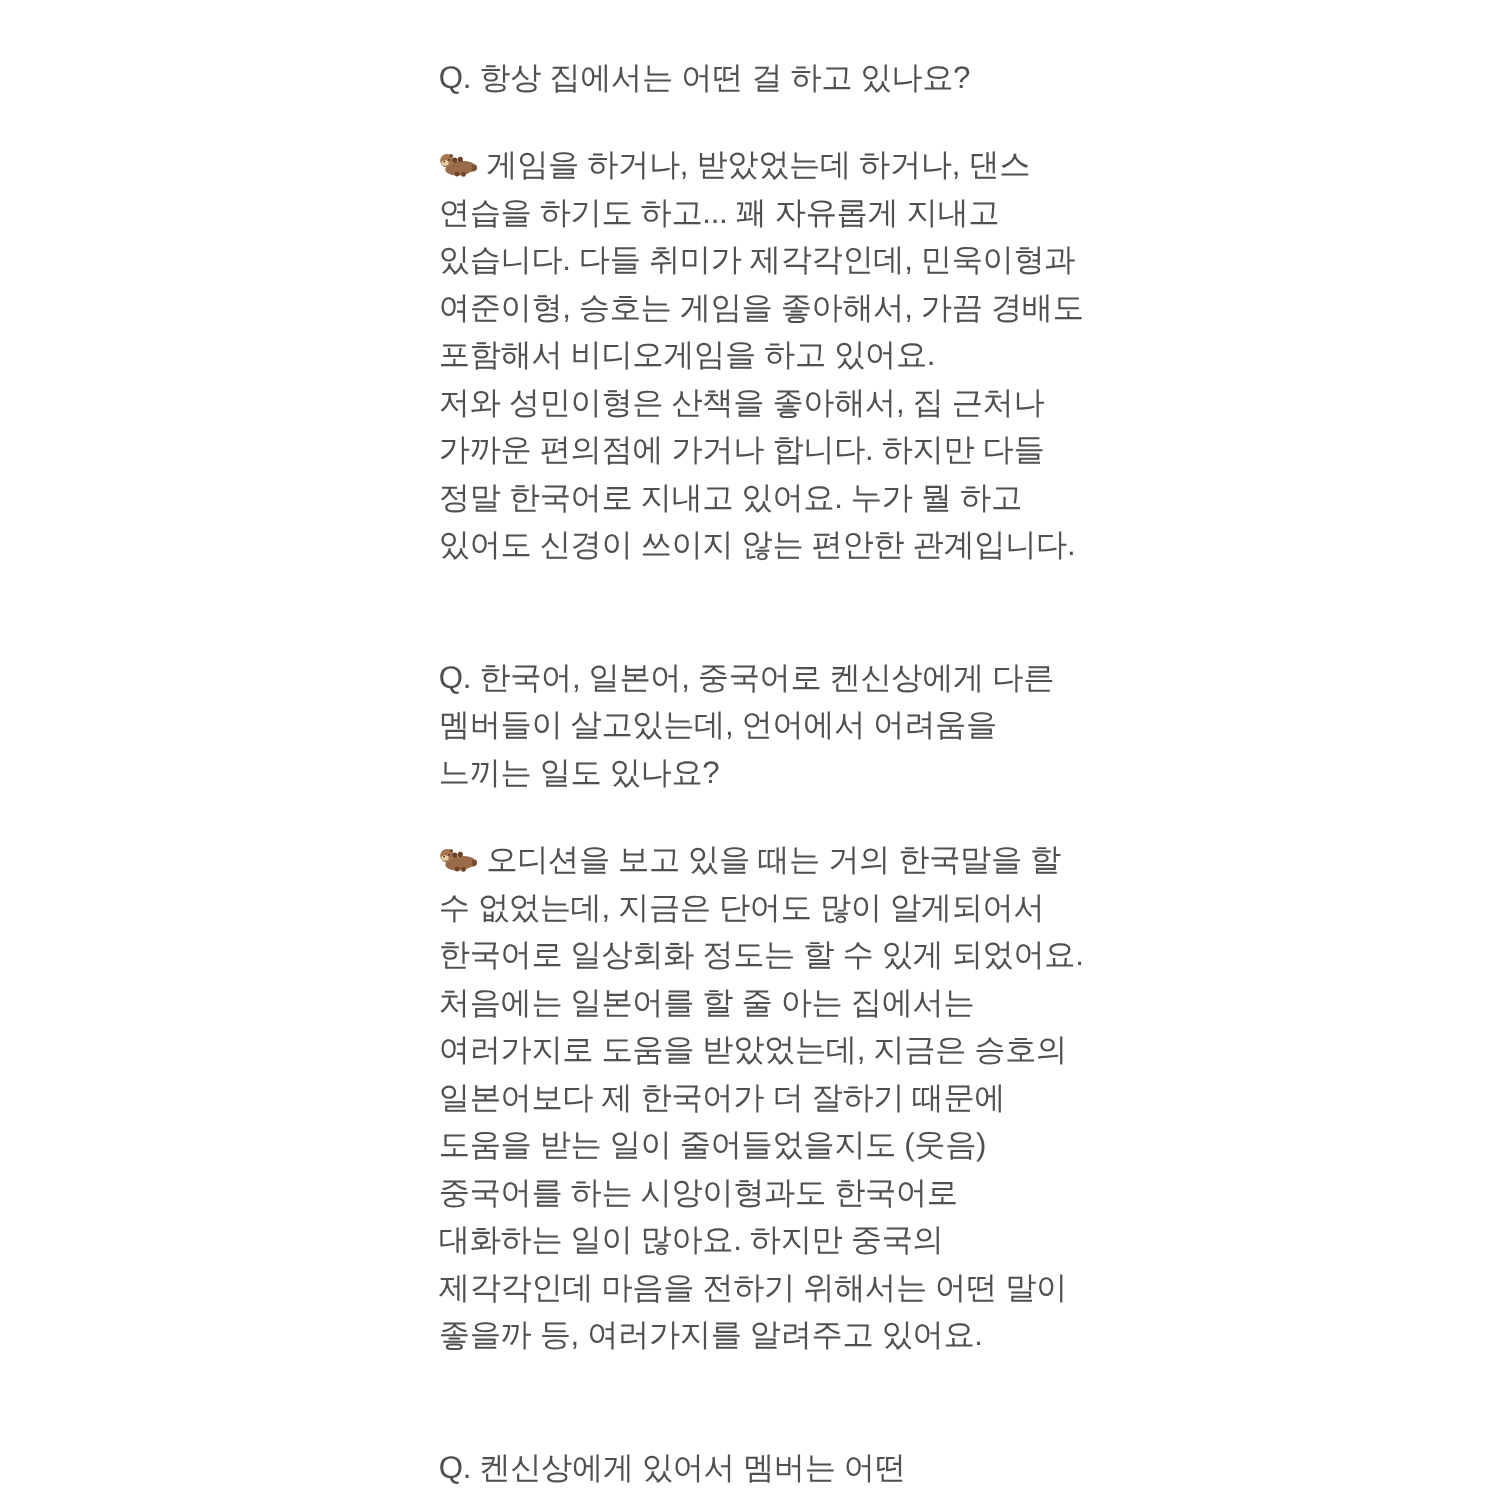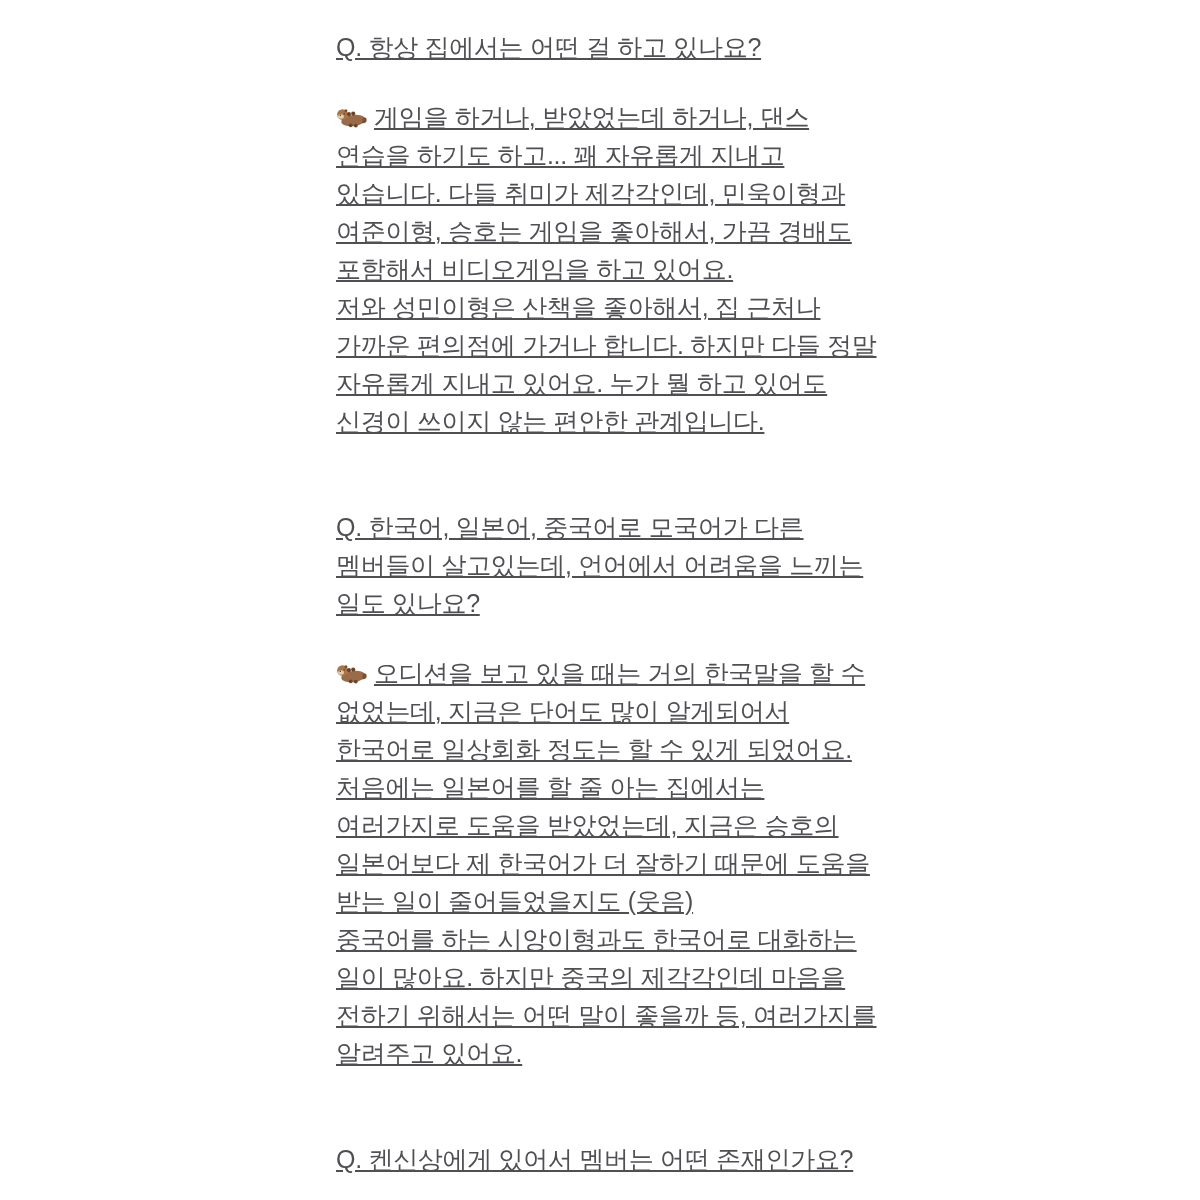--- a/index.html
+++ b/index.html
@@ -16,21 +16,21 @@
   }
   .content {
     width: 548px;
     margin-left: 335px;
     padding-top: 27px;
     font-size: 25px;
     line-height: 38px;
     letter-spacing: -0.3px;
     word-break: keep-all;
   }
-  .qa-section { margin: 1px; padding: 0; text-decoration: underline; }
+  .qa-section { margin: 16px; padding: 0; }
   .question {
     margin: 0 0 32px 0;
   }
   .answer { margin: 0 0 68px 0; }
   .answer p { margin: 0; }
   .otter {
     display: inline-block;
     width: 31px;
     height: 24px;
     vertical-align: -4px;
@@ -51,26 +51,26 @@
               <circle cx="7.5" cy="9" r="6.2" fill="#a5754f"></circle>
               <circle cx="11.5" cy="4.5" r="1.8" fill="#7b4f31"></circle>
               <ellipse cx="5.8" cy="11.2" rx="3.4" ry="2.6" fill="#e6cda6"></ellipse>
               <circle cx="5" cy="9.8" r="0.8" fill="#3a2416"></circle>
               <circle cx="9.5" cy="8.2" r="0.8" fill="#3a2416"></circle>
               <circle cx="15" cy="8.5" r="2.4" fill="#6b4227"></circle>
               <circle cx="20" cy="7.8" r="2.4" fill="#6b4227"></circle>
               <circle cx="17" cy="21.5" r="2.2" fill="#6b4227"></circle>
               <circle cx="23" cy="21.8" r="2.2" fill="#6b4227"></circle>
             </svg></span><span>게임을 하거나, 받았었는데 하거나, 댄스 연습을 하기도 하고... 꽤 자유롭게 지내고 있습니다. 다들 취미가 제각각인데, 민욱이형과 여준이형, 승호는 게임을 좋아해서, 가끔 경배도 포함해서 비디오게임을 하고 있어요.</span></p>
-      <p>저와 성민이형은 산책을 좋아해서, 집 근처나 가까운 편의점에 가거나 합니다. 하지만 다들 정말 자유롭게 지내고 있어요. 누가 뭘 하고 있어도 신경이 쓰이지 않는 편안한 관계입니다.</p>
+      <p>저와 성민이형은 산책을 좋아해서, 집 근처나 가까운 편의점에 가거나 합니다. 하지만 다들 정말 한국어로 지내고 있어요. 누가 뭘 하고 있어도 신경이 쓰이지 않는 편안한 관계입니다.</p>
     </div>
   </section>
 
   <section class="qa-section">
-    <p class="question">Q. 한국어, 일본어, 중국어로 모국어가 다른 멤버들이 살고있는데, 언어에서 어려움을 느끼는 일도 있나요?</p>
+    <p class="question">Q. 한국어, 일본어, 중국어로 켄신상에게 다른 멤버들이 살고있는데, 언어에서 어려움을 느끼는 일도 있나요?</p>
     <div class="answer">
       <p><span class="otter"><svg viewBox="0 0 36 26" width="31" height="24">
               <ellipse cx="20" cy="16" rx="14" ry="6.5" fill="#9a6b48" transform="rotate(-7 20 16)"></ellipse>
               <path d="M31 13 q5 -2 4.5 3 q-0.4 3.5 -5 3 z" fill="#7b4f31"></path>
               <circle cx="7.5" cy="9" r="6.2" fill="#a5754f"></circle>
               <circle cx="11.5" cy="4.5" r="1.8" fill="#7b4f31"></circle>
               <ellipse cx="5.8" cy="11.2" rx="3.4" ry="2.6" fill="#e6cda6"></ellipse>
               <circle cx="5" cy="9.8" r="0.8" fill="#3a2416"></circle>
               <circle cx="9.5" cy="8.2" r="0.8" fill="#3a2416"></circle>
               <circle cx="15" cy="8.5" r="2.4" fill="#6b4227"></circle>

